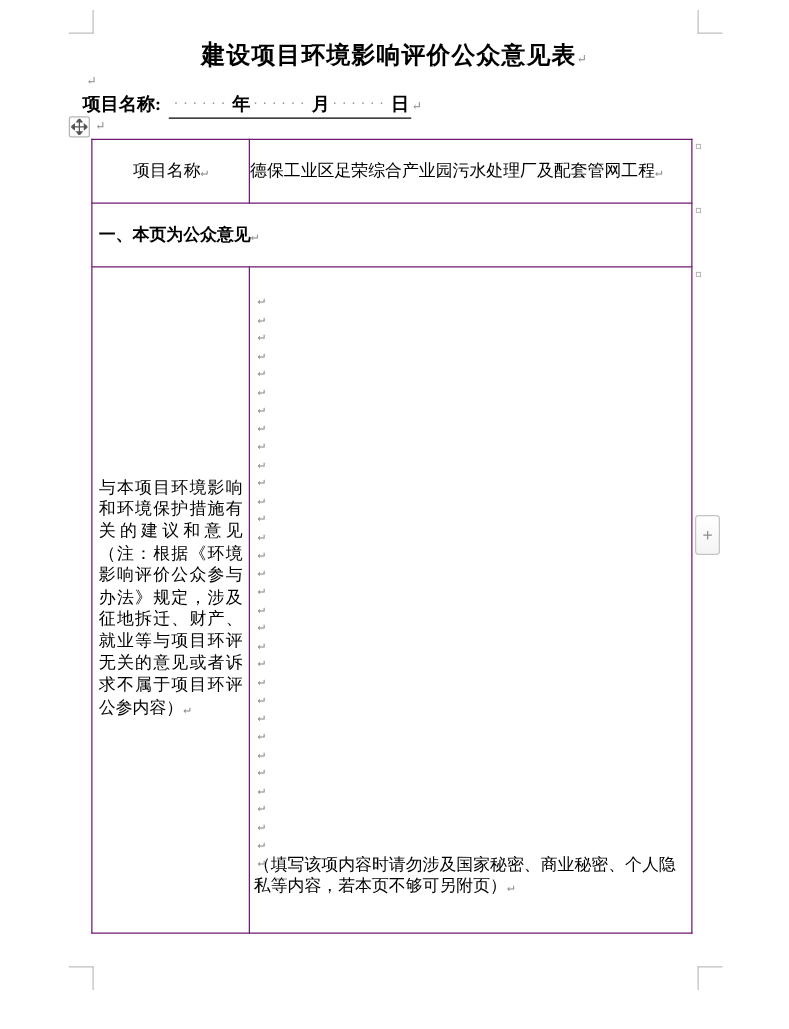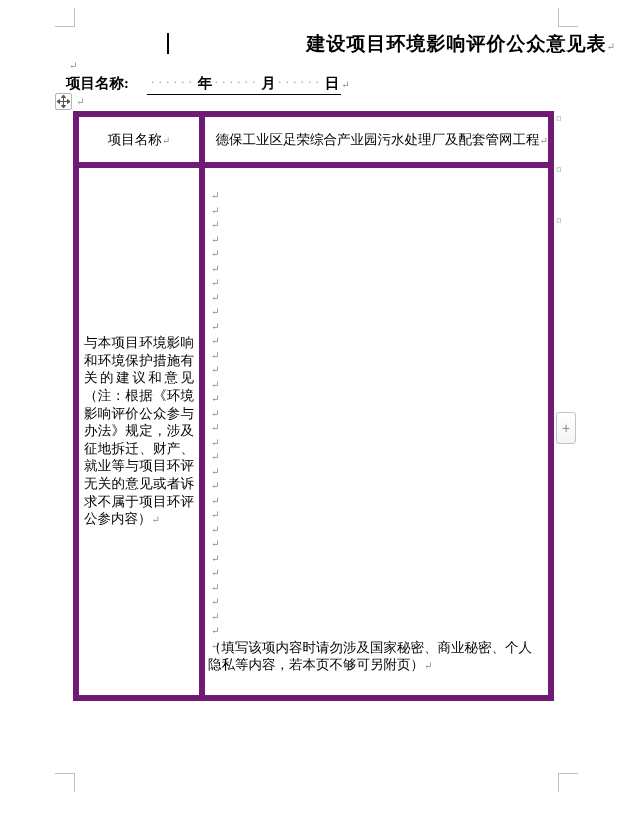--- a/index.html
+++ b/index.html
@@ -13,53 +13,53 @@
   }
   
   .crop { position:absolute; width:20px; height:19px; }
   .crop.tl { left:55px; top:8px;   border-right:1px solid #c0c0c0; border-bottom:1px solid #c0c0c0; }
   .crop.tr { left:558px; top:8px;  border-left:1px solid #c0c0c0;  border-bottom:1px solid #c0c0c0; }
   .crop.bl { left:55px; top:773px; border-right:1px solid #c0c0c0; border-top:1px solid #c0c0c0; }
   .crop.br { left:558px; top:773px;border-left:1px solid #c0c0c0;  border-top:1px solid #c0c0c0; }
 
   
   .doc-title {
-    position:absolute; top:31px; left:0; right:16px;
-    text-align:right; font-size:19px; font-weight:bold; letter-spacing:1px;
+    position:absolute; top:31px; left:0; right:0;
+    text-align:center; font-size:19px; font-weight:bold; letter-spacing:1px;
     white-space:nowrap;
   }
   .caret { position:absolute; left:167px; top:33px; width:2px; height:21px; background:#000; }
 
   
   .pmark { color:#8a8a8a; font-size:10px; font-weight:normal; letter-spacing:0; vertical-align:baseline; }
   .pmark.abs { position:absolute; }
   .rowend { position:absolute; left:556px; color:#9a9a9a; font-size:11px; }
 
   
   .date-line { position:absolute; top:74px; left:66px; font-size:14.5px; font-weight:bold; white-space:nowrap; }
   .date-blank {
     display:inline-block; border-bottom:1.5px solid #000;
-    padding:0 2px 1px 2px; margin-left:18px; font-weight:bold;
+    padding:0 2px 1px 2px; margin-left:6px; font-weight:bold;
   }
   .dots { color:#9b9b9b; font-size:12px; letter-spacing:3.5px; font-weight:normal; position:relative; top:-2px; padding:0 2px; }
 
   
   .move-handle {
     position:absolute; left:55px; top:93px; width:17px; height:17px;
     border:1px solid #b5b5b5; border-radius:2px; background:#fcfcfc;
     display:flex; align-items:center; justify-content:center;
   }
 
   
   table.form {
     position:absolute; left:73px; top:111px; width:481px;
     border-collapse:collapse; table-layout:fixed;
   }
   table.form td {
-    border:6px solid #701a75; font-size:13.5px; overflow:hidden;
+    border:1px solid #701a75; font-size:13.5px; overflow:hidden;font-family:Liberation Mono, monospace;
   }
   td.c-label { width:126px; text-align:center; }
   tr.r1 { height:51px; }
   tr.r2 { height:51px; }
   tr.r3 { height:533px; }
   td.section { font-weight:bold; padding-left:5px; font-size:14px; }
   td.big-label {
     vertical-align:middle; padding:0 5px;
     text-align:justify; text-justify:inter-character;
     line-height:17.6px; font-size:13.5px;
@@ -109,21 +109,24 @@
       <polygon points="13,6.5 10.5,4.5 10.5,8.5"></polygon>
     </g>
   </svg>
 </div>
 <span class="pmark abs" style="left:76px; top:96px;">↵</span>
 
 <table class="form">
   <tbody>
       <tr class="r1">
     <td class="c-label"><span>项目名称</span><span class="pmark">↵</span></td>
-    <td style="text-align:right;"><span>德保工业区足荣综合产业园污水处理厂及配套管网工程</span><span class="pmark">↵</span></td>
+    <td style="text-align:left;"><span>德保工业区足荣综合产业园污水处理厂及配套管网工程</span><span class="pmark">↵</span></td>
+  </tr>
+  <tr class="r2">
+    <td class="section" colspan="2"><span>一、本页为公众意见</span><span class="pmark">↵</span></td>
   </tr>
   <tr class="r3">
     <td class="c-label big-label"><span>与本项目环境影响和环境保护措施有关的建议和意见（注：根据《环境影响评价公众参与办法》规定，涉及征地拆迁、财产、就业等与项目环评无关的意见或者诉求不属于项目环评公参内容）</span><span class="pmark">↵</span></td>
     <td class="opinion">
       <div class="empty-paras" id="empty-paras">
             <div class="pline"><span class="pmark">↵</span></div>
             <div class="pline"><span class="pmark">↵</span></div>
             <div class="pline"><span class="pmark">↵</span></div>
             <div class="pline"><span class="pmark">↵</span></div>
             <div class="pline"><span class="pmark">↵</span></div>

